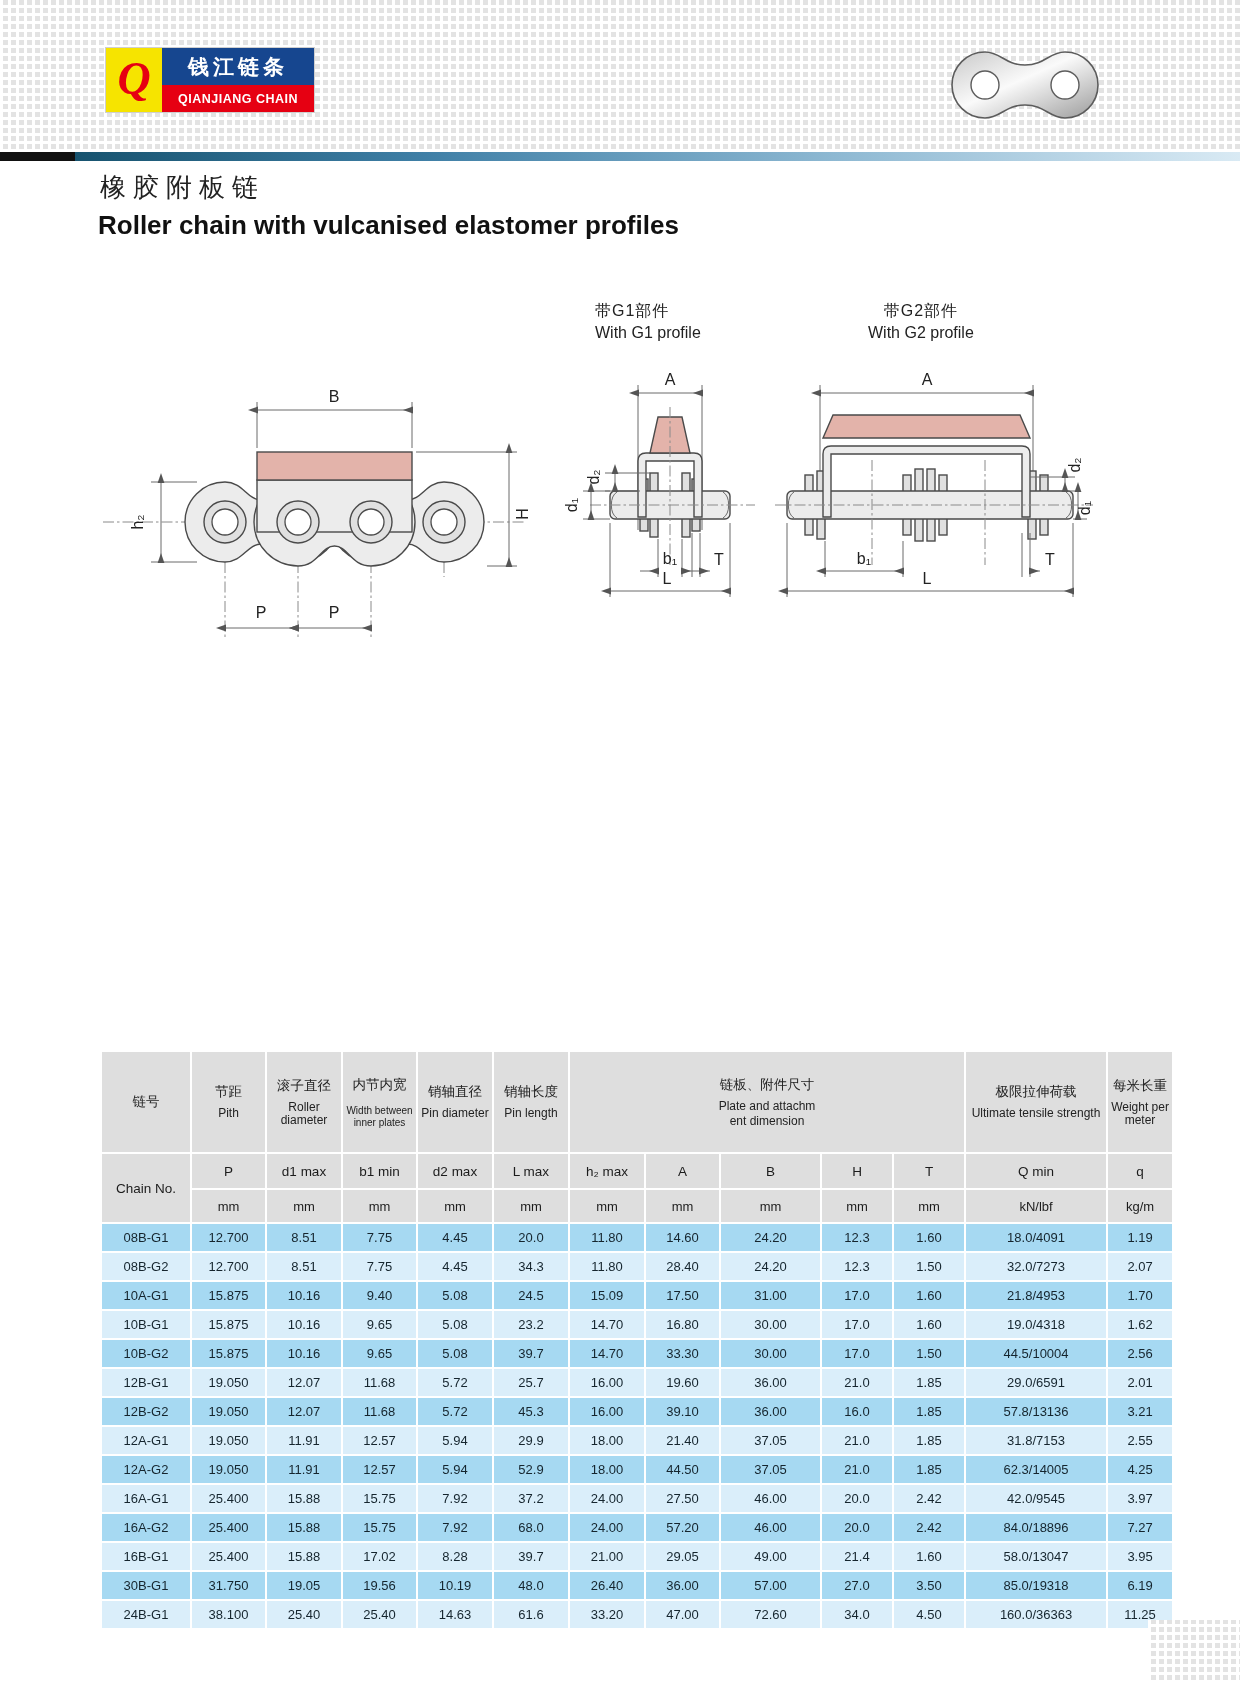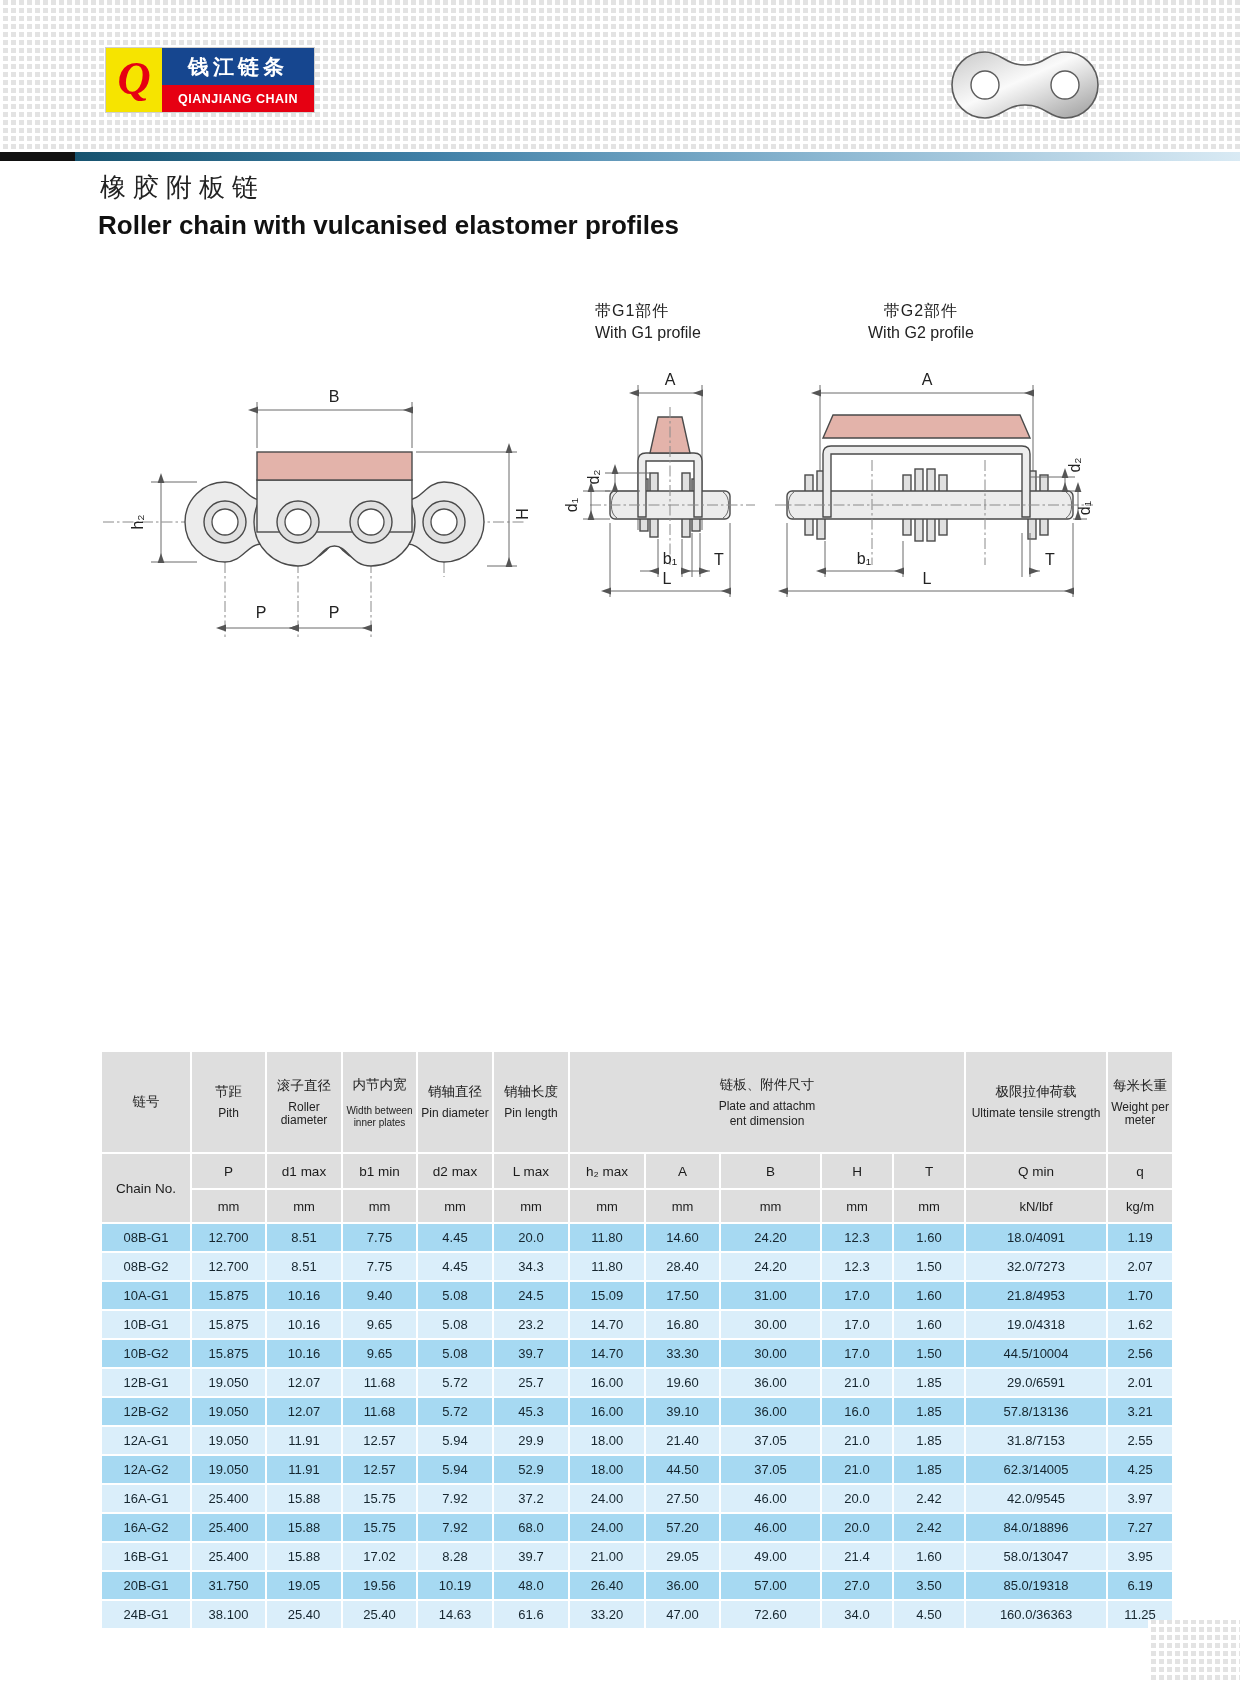--- a/index.html
+++ b/index.html
@@ -517,21 +517,21 @@
             <td>39.7</td>
             <td>21.00</td>
             <td>29.05</td>
             <td>49.00</td>
             <td>21.4</td>
             <td>1.60</td>
             <td>58.0/13047</td>
             <td>3.95</td>
           </tr>
           <tr class="r-dark">
-            <td>20B-G1</td>
+            <td>30B-G1</td>
             <td>31.750</td>
             <td>19.05</td>
             <td>19.56</td>
             <td>10.19</td>
             <td>48.0</td>
             <td>26.40</td>
             <td>36.00</td>
             <td>57.00</td>
             <td>27.0</td>
             <td>3.50</td>

